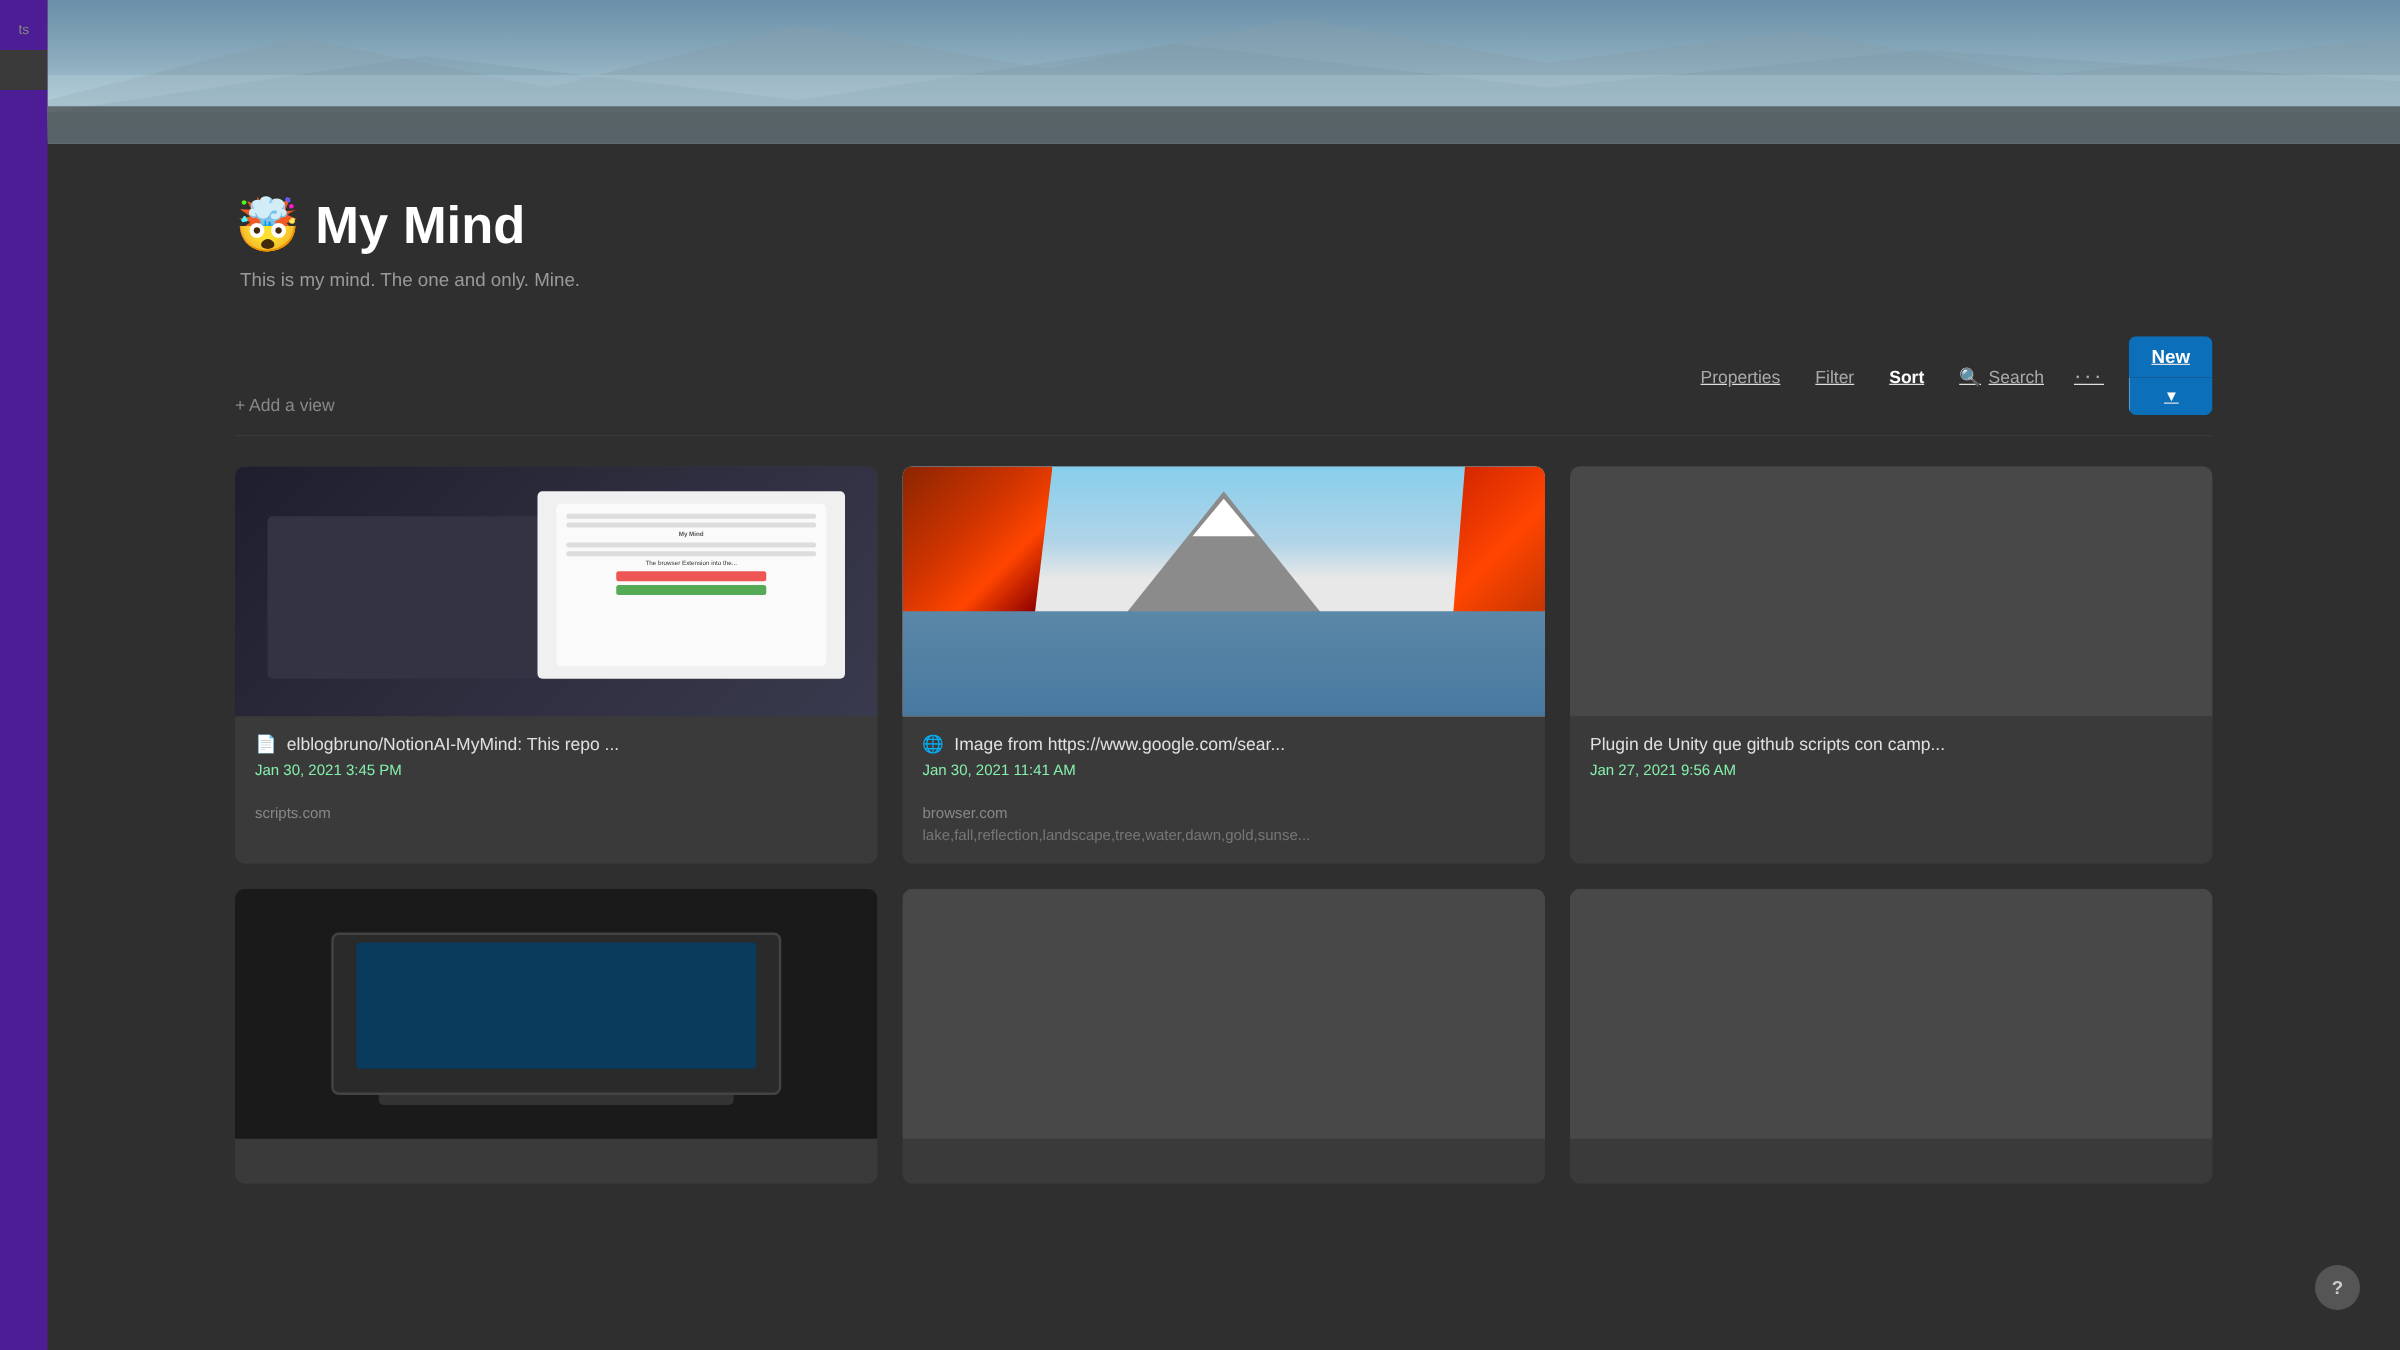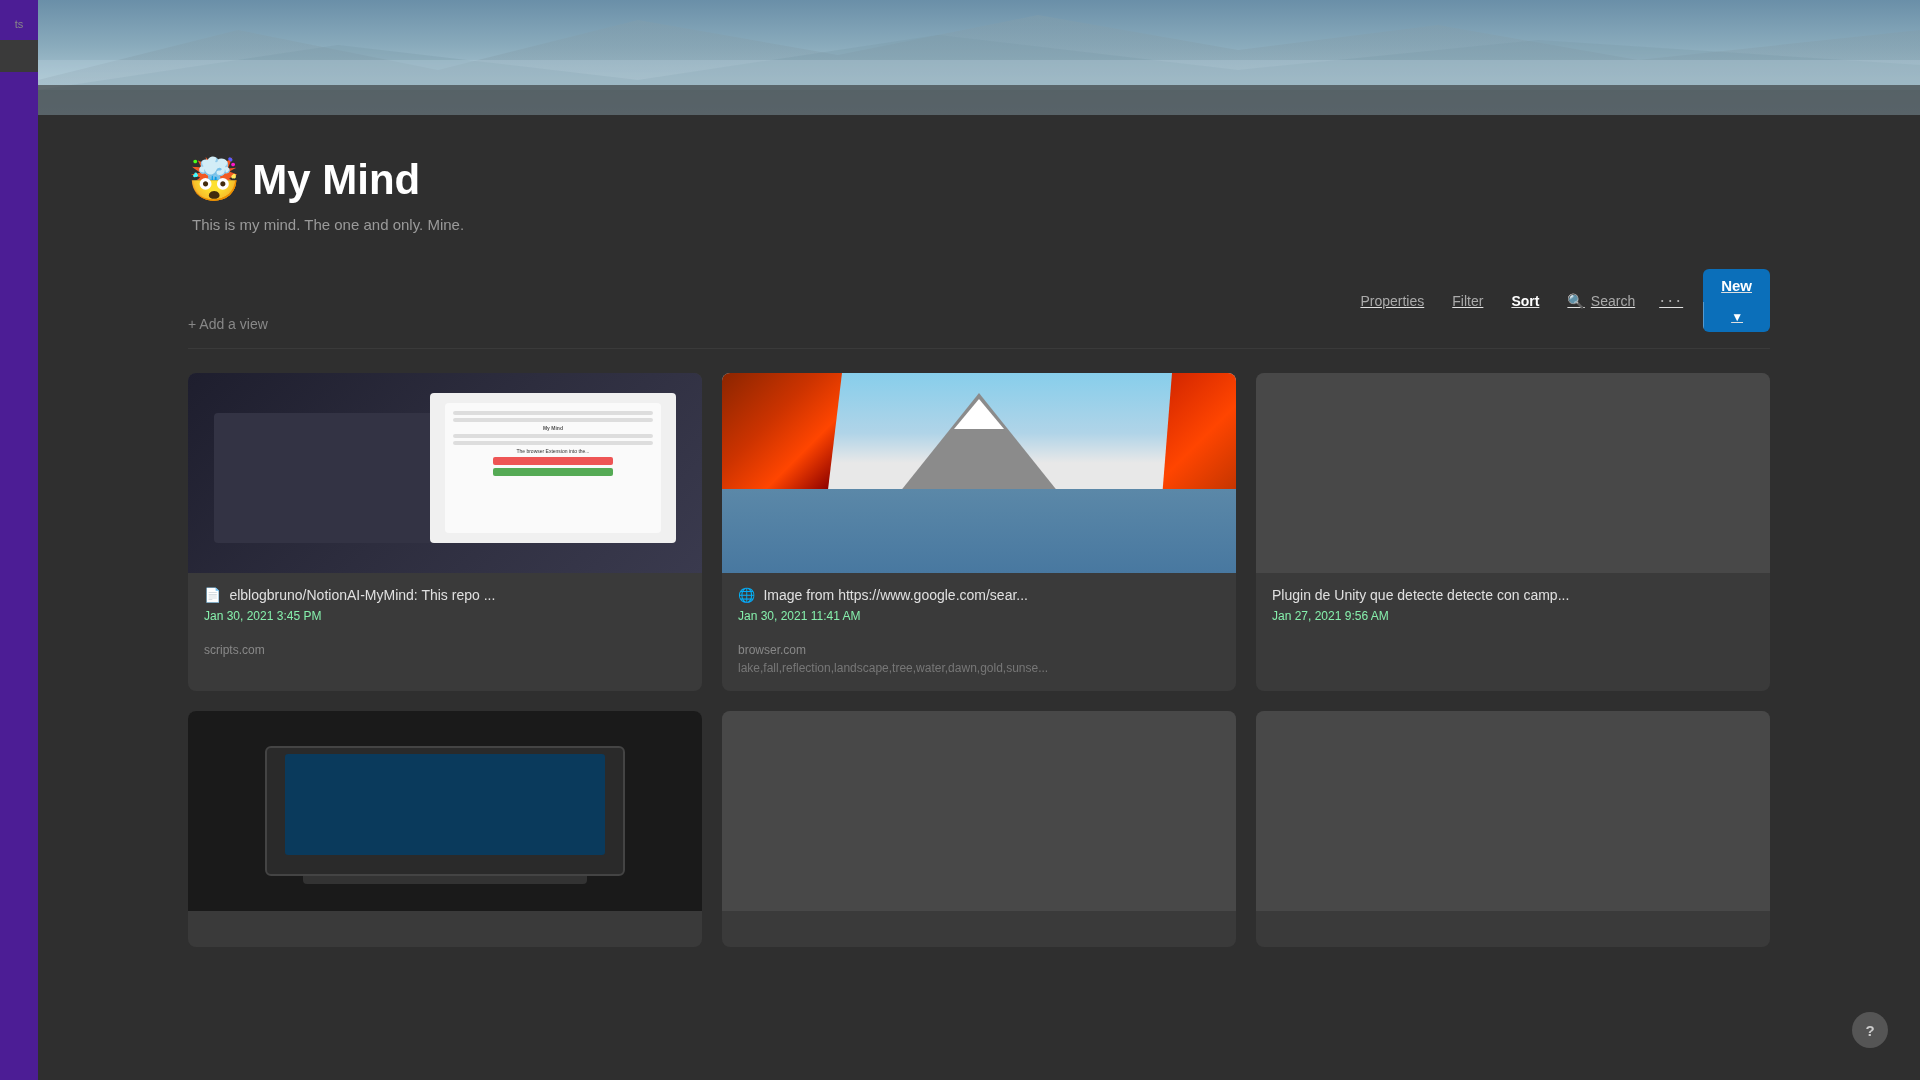--- a/index.html
+++ b/index.html
@@ -510,21 +510,21 @@
           <div class="card-date">Jan 30, 2021 11:41 AM</div>
           <div class="card-domain">browser.com</div>
           <div class="card-tags">lake,fall,reflection,landscape,tree,water,dawn,gold,sunse...</div>
         </div>
       </div>
 
       <div class="card">
         <div class="card-image-placeholder"></div>
         <div class="card-body">
           <div class="card-title">
-            <span>Plugin de Unity que detecte detecte con camp...</span>
+            <span>Plugin de Unity que github scripts con camp...</span>
           </div>
           <div class="card-date">Jan 27, 2021 9:56 AM</div>
         </div>
       </div>
 
       <div class="card">
         <div class="card-img-laptop card-image">
           <div class="laptop-shape">
             <div class="laptop-screen"></div>
             <div class="laptop-base"></div>

